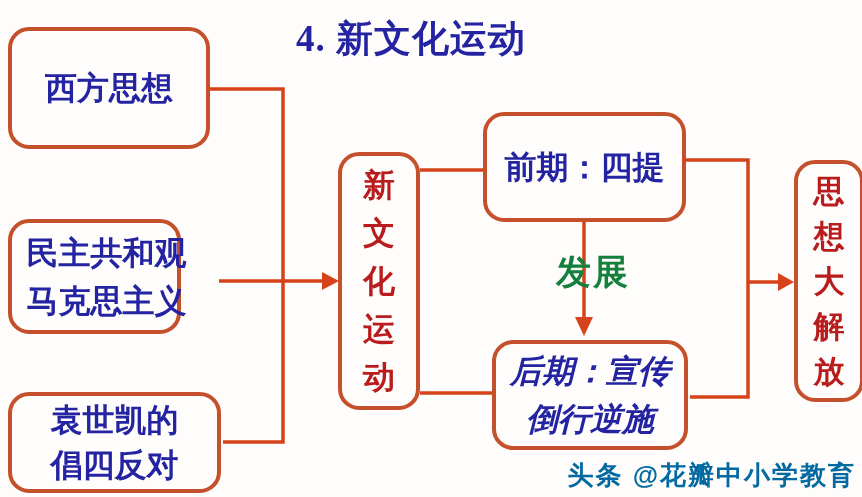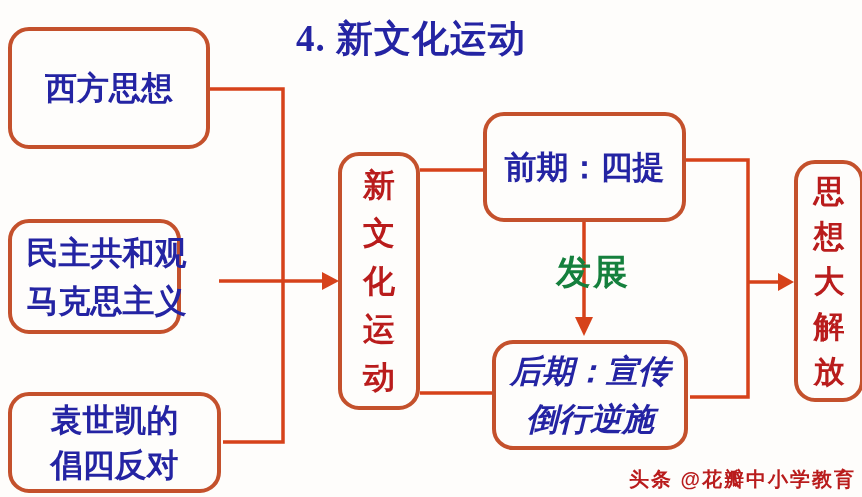--- a/index.html
+++ b/index.html
@@ -39,21 +39,21 @@
   .box-result .vtext{font-size:31px;line-height:45px;}
 
   .develop-label{
     position:absolute;left:556px;top:249px;width:80px;
     font-size:35px;font-weight:bold;color:#15803d;
     letter-spacing:2px;white-space:nowrap;
   }
 
   .watermark{
     position:absolute;right:6px;bottom:4px;
-    font-size:20px;font-weight:bold;color:#b91c1c;
+    font-size:26px;font-weight:bold;color:#0369a1;
     letter-spacing:2px;white-space:nowrap;
     text-shadow:0 0 1px #ffffff;
   }
 </style>
 </head>
 <body>
 
 <div class="stage">
 
   <svg class="connectors" viewBox="0 0 862 497">

